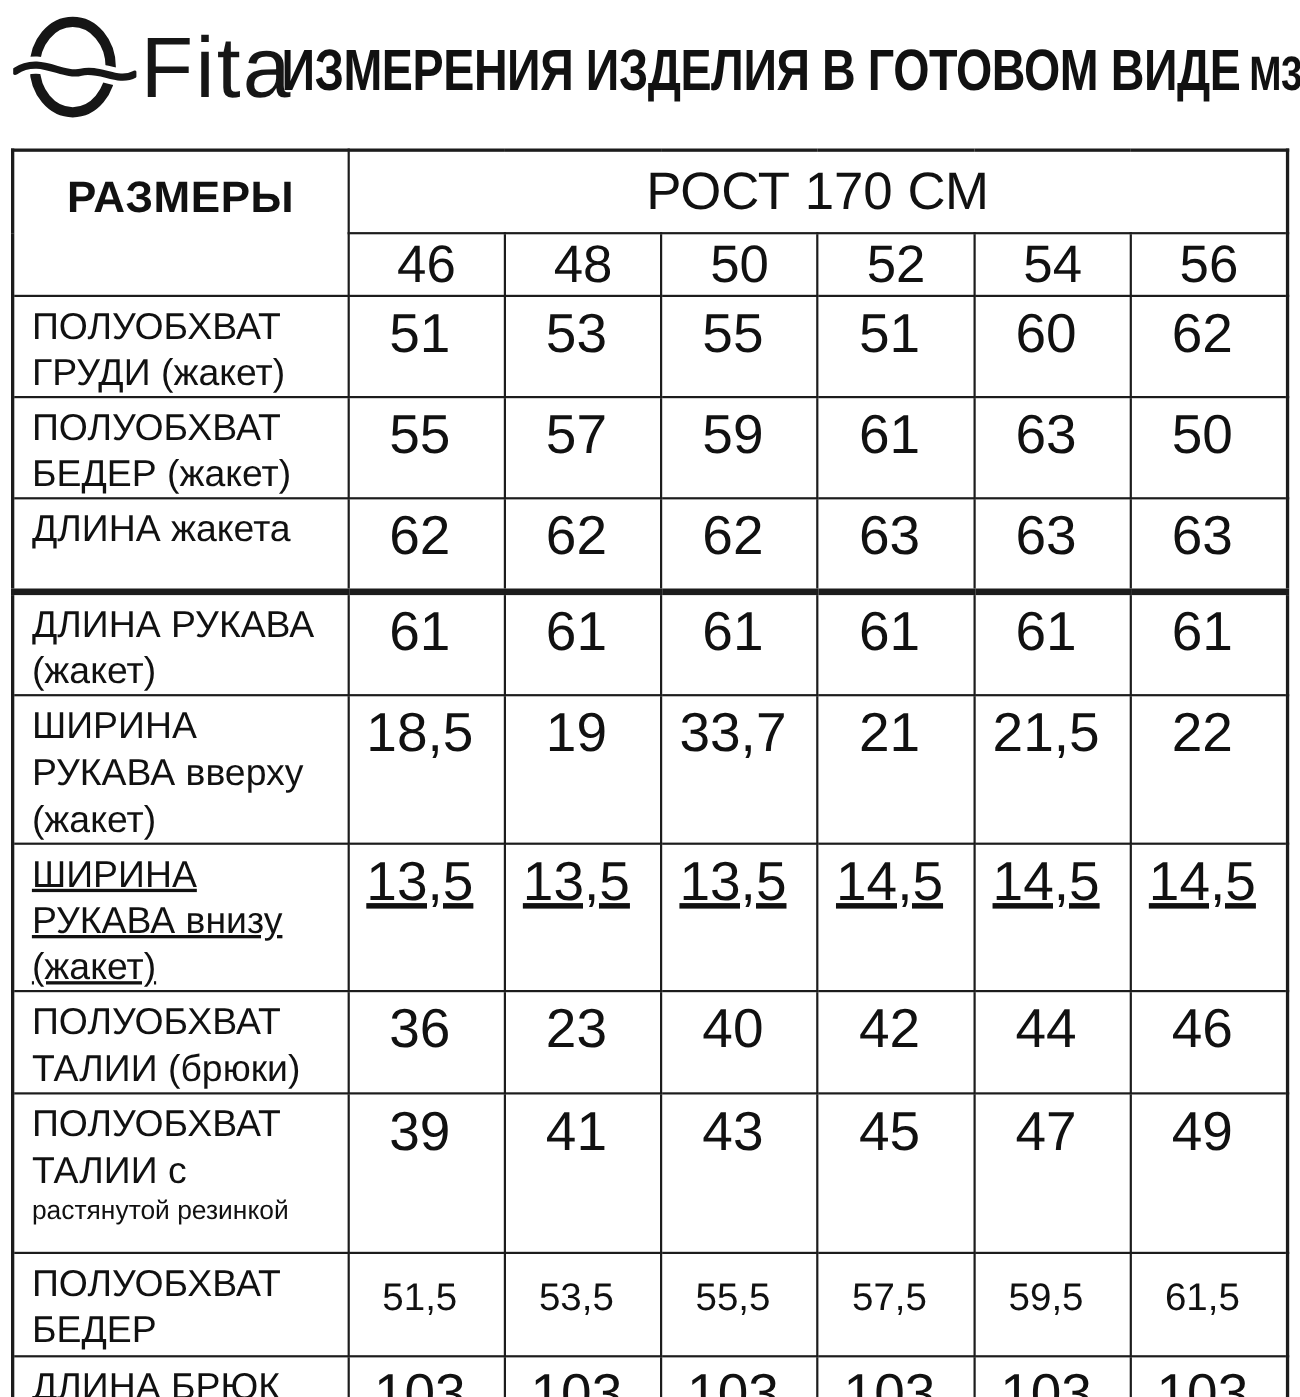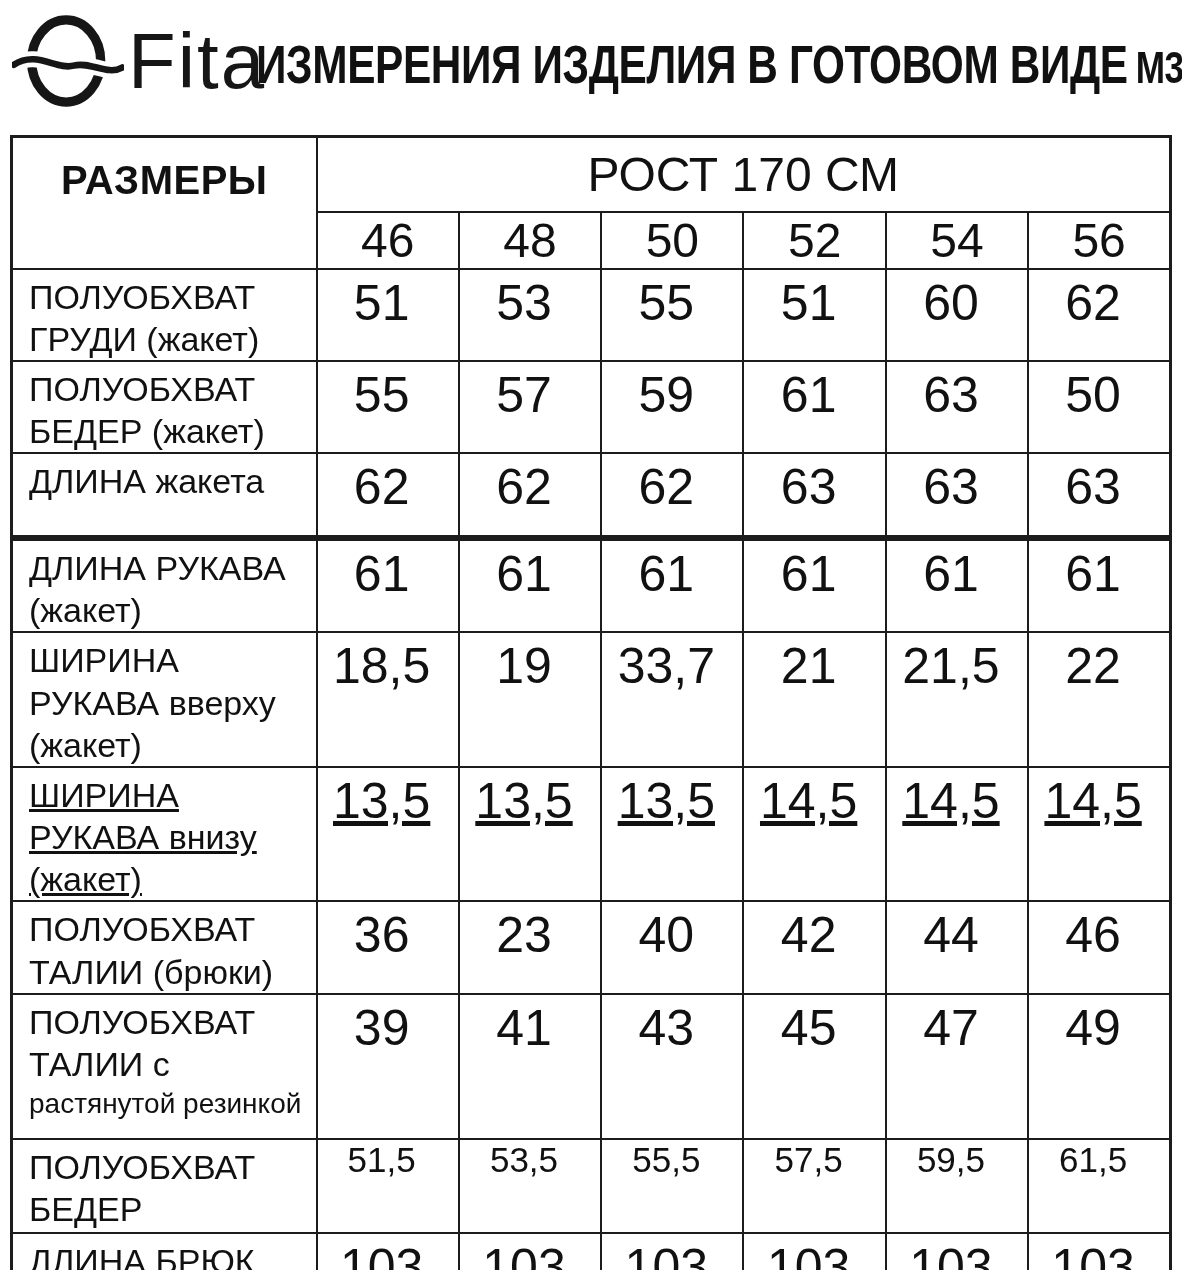--- a/index.html
+++ b/index.html
@@ -30,27 +30,27 @@
 
   th.corner-cell { vertical-align:top; text-align:center; font-weight:bold;
                    font-size:40px; padding-top:20px; letter-spacing:0.5px; }
   th.group-cell  { text-align:center; vertical-align:middle; font-weight:400;
                    font-size:48px; }
   th.size-cell   { text-align:center; vertical-align:middle; font-weight:400;
                    font-size:48px; }
 
   td.label-cell { vertical-align:top; text-align:left; font-size:34px;
                   line-height:1.24; padding:6px 4px 0 16px; font-weight:400; }
-  td.label-cell .row-sublabel { display:block; font-size:28px; line-height:1.18;
+  td.label-cell .row-sublabel { display:block; font-size:24px; line-height:1.18;
                   margin-top:2px; }
   td.value-cell { vertical-align:top; text-align:center; font-size:50px;
                   padding:4px 12px 0 0; font-weight:400; }
 
   tr.thick-bottom th, tr.thick-bottom td { border-bottom:6px solid #1c1c1c; }
-  tr.small-values td.value-cell { font-size:35px; padding-top:0; }
+  tr.small-values td.value-cell { font-size:35px; padding-top:20px; }
 </style>
 </head>
 <body>
 
 <div id="page">
 
   <svg id="brand-logo" viewBox="0 0 120 104" xmlns="http://www.w3.org/2000/svg" aria-hidden="true">
     <ellipse cx="58" cy="52" rx="37" ry="44" fill="none" stroke="#161616" stroke-width="10"></ellipse>
     <path d="M2 56 C 26 40, 48 62, 66 57 C 84 52, 102 68, 118 59" fill="none" stroke="#ffffff" stroke-width="17" stroke-linecap="round"></path>
     <path d="M2 56 C 26 40, 48 62, 66 57 C 84 52, 102 68, 118 59" fill="none" stroke="#161616" stroke-width="7" stroke-linecap="round"></path>

